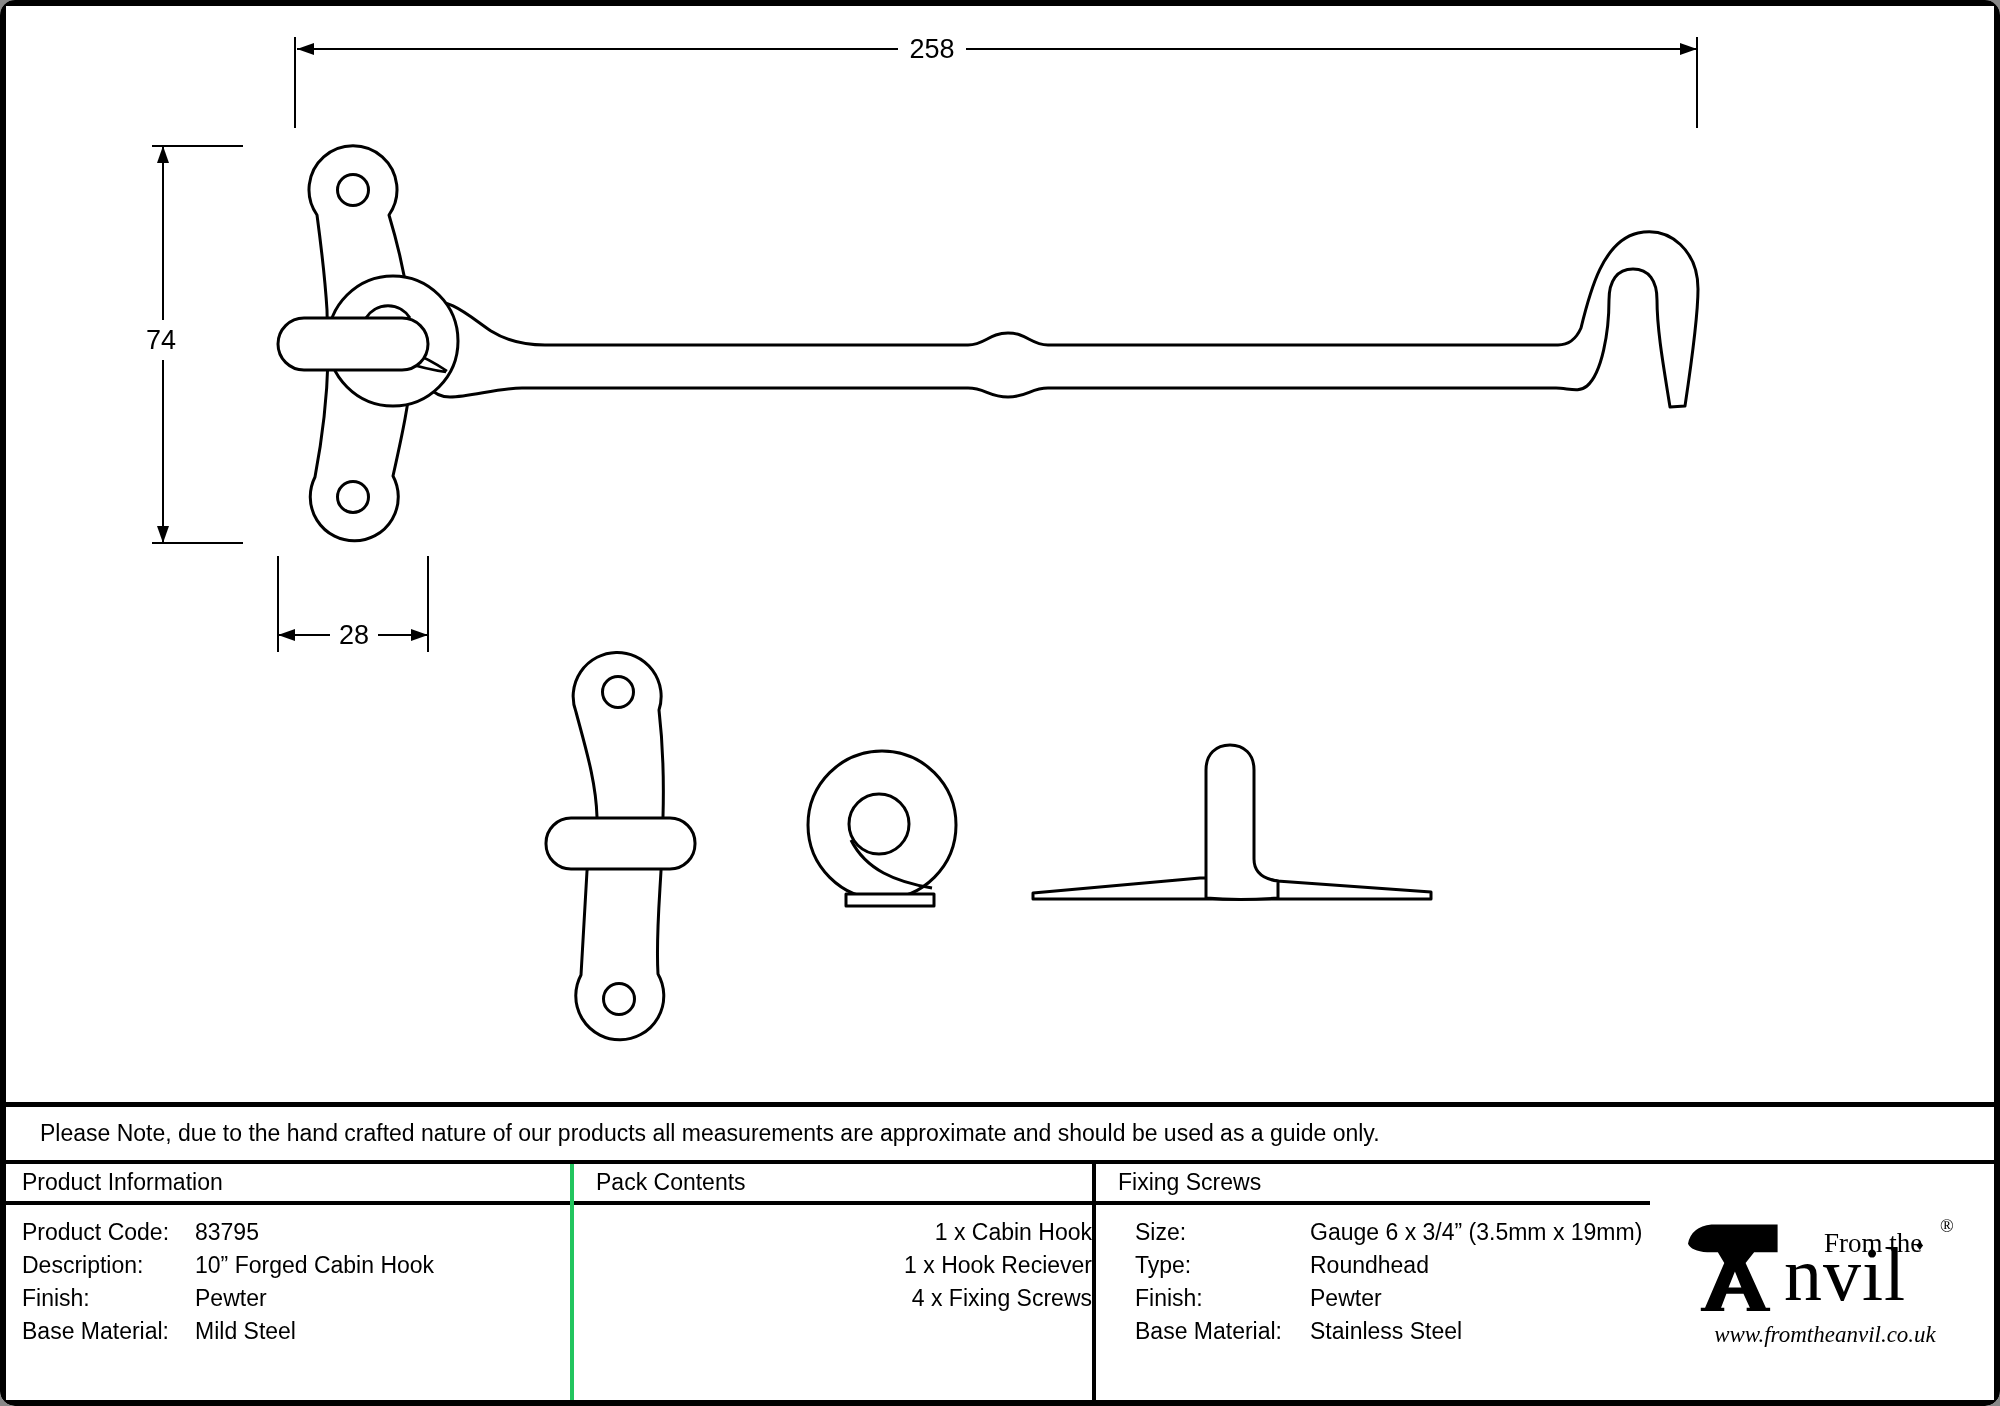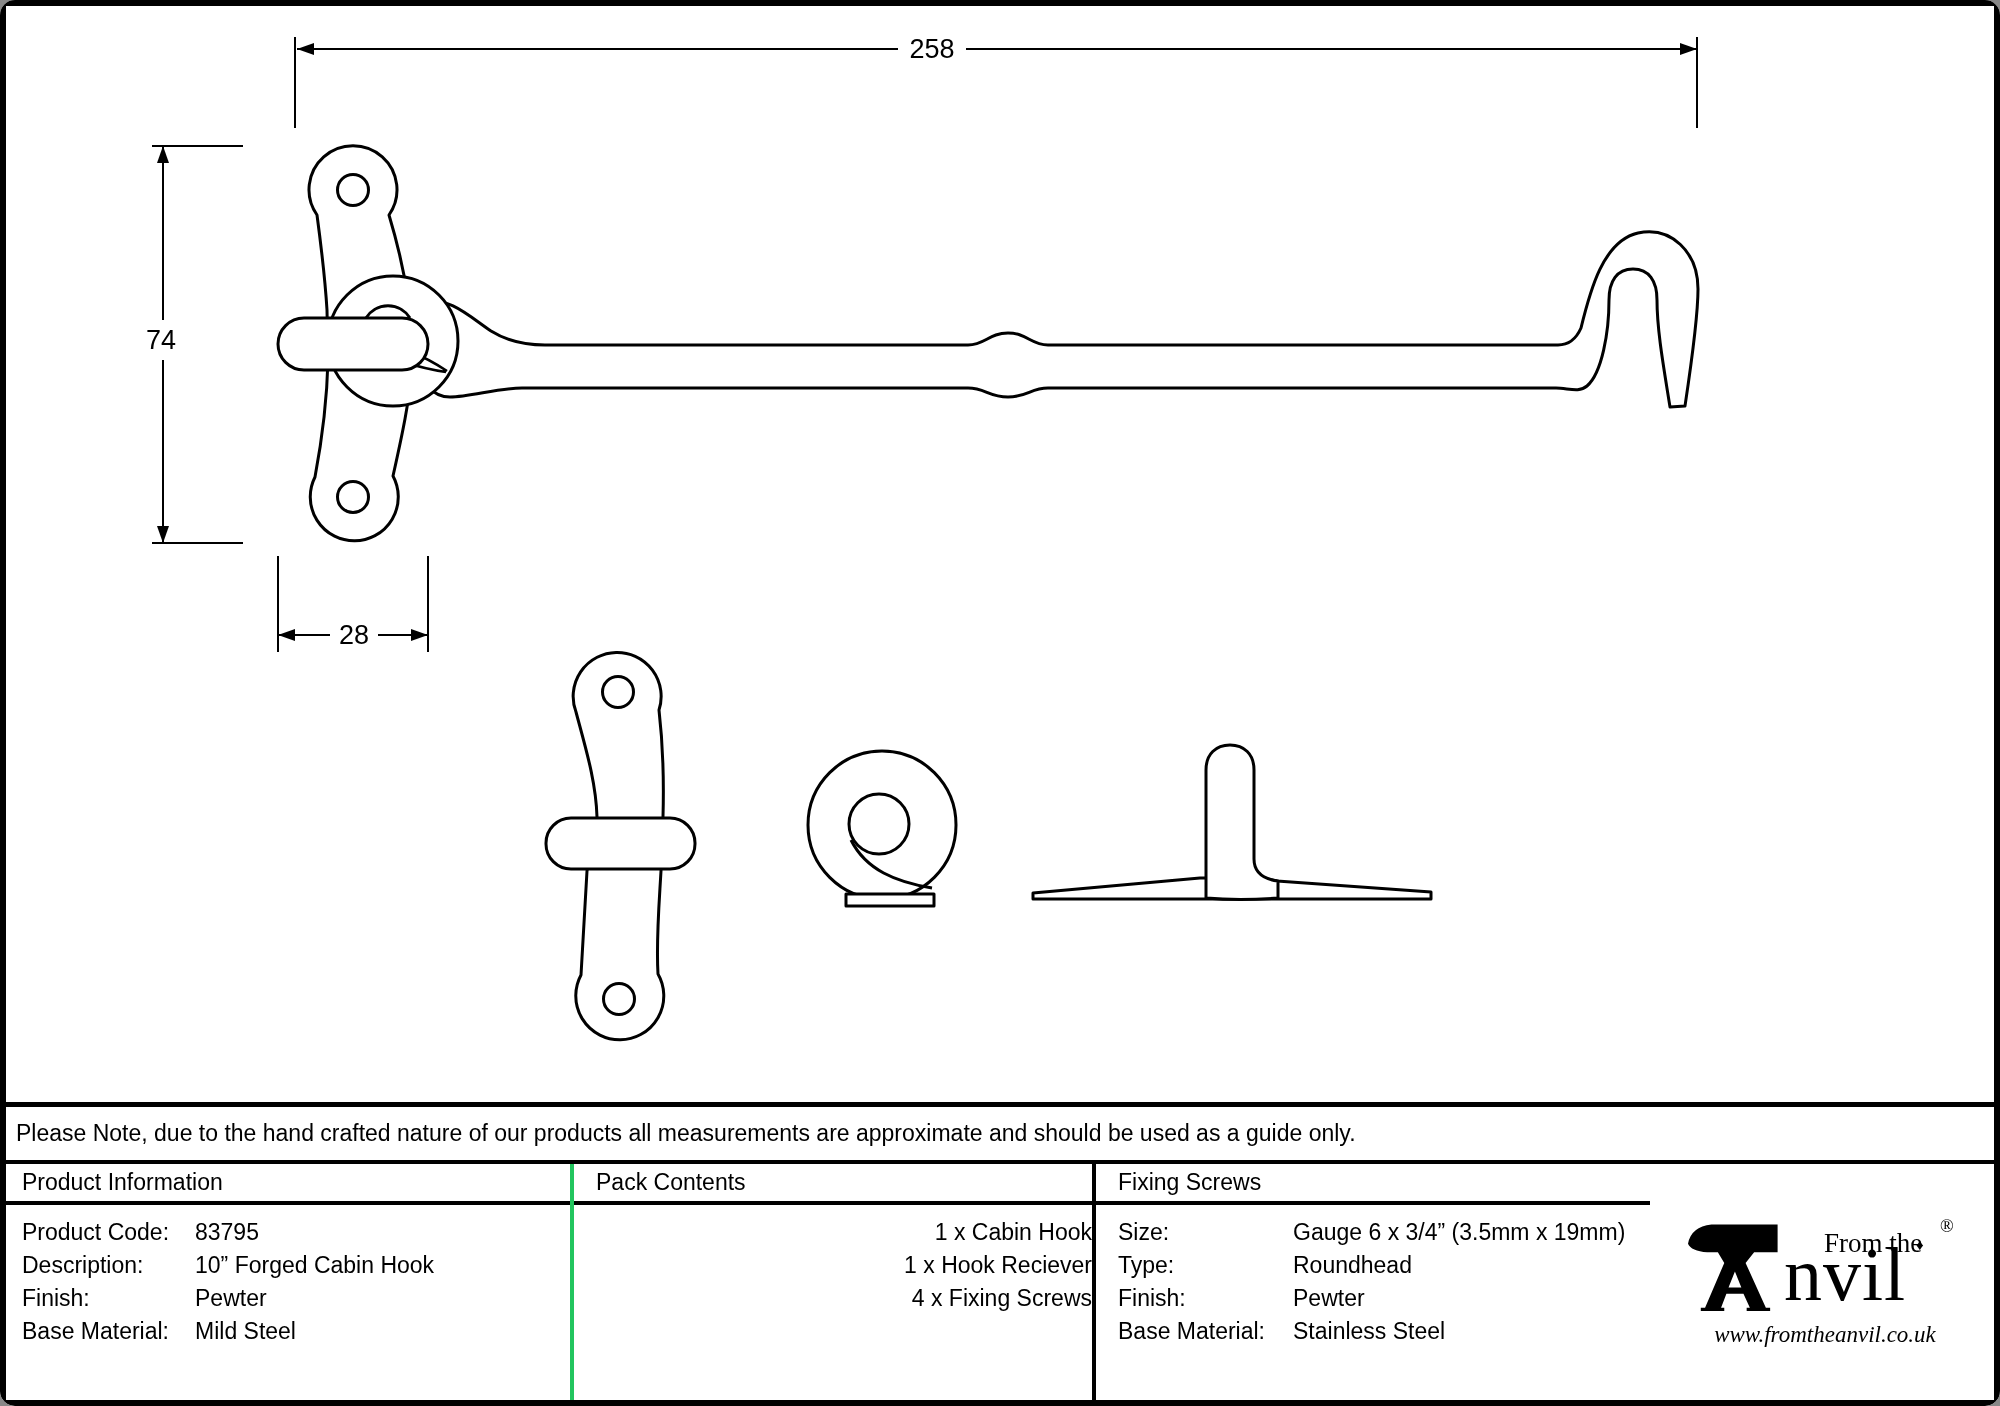--- a/index.html
+++ b/index.html
@@ -27,21 +27,21 @@
     padding:0 4px;
     white-space:nowrap;
   }
   
   .note-row{
     position:absolute;left:0;right:0;top:1102px;height:62px;
     box-sizing:border-box;
     border-top:5px solid #000;
     border-bottom:4px solid #000;
     display:flex;align-items:center;
-    padding-left:16px;
+    padding-left:40px;
     font-size:23px;
     z-index:10;background:#fff;
   }
   
   .tcol{
     position:absolute;top:1164px;bottom:0;
     box-sizing:border-box;
     z-index:10;background:#fff;
   }
   .tcol.c1{left:0;width:574px;border-right:4px solid #22c55e;}
@@ -55,21 +55,21 @@
     padding-left:22px;
     font-size:23px;
   }
   .tbody{
     padding:11px 0 0 22px;
     font-size:23px;
     line-height:33px;
   }
   .frow{display:flex;}
   .frow .lab{flex:0 0 173px;}
-  .c3 .frow .lab{flex:0 0 175px;}
+  .c3 .frow .lab{flex:0 0 175px;margin-left:17px;}
   
   .logo-box{position:relative;width:274px;height:146px;}
   .logo-tagline{
     position:absolute;left:112px;top:16px;
     font-family:"Liberation Serif", serif;
     font-size:27px;white-space:nowrap;margin-left:24px;
   }
   .logo-diamond{
     position:absolute;left:228px;top:24px;
     font-size:15px;

